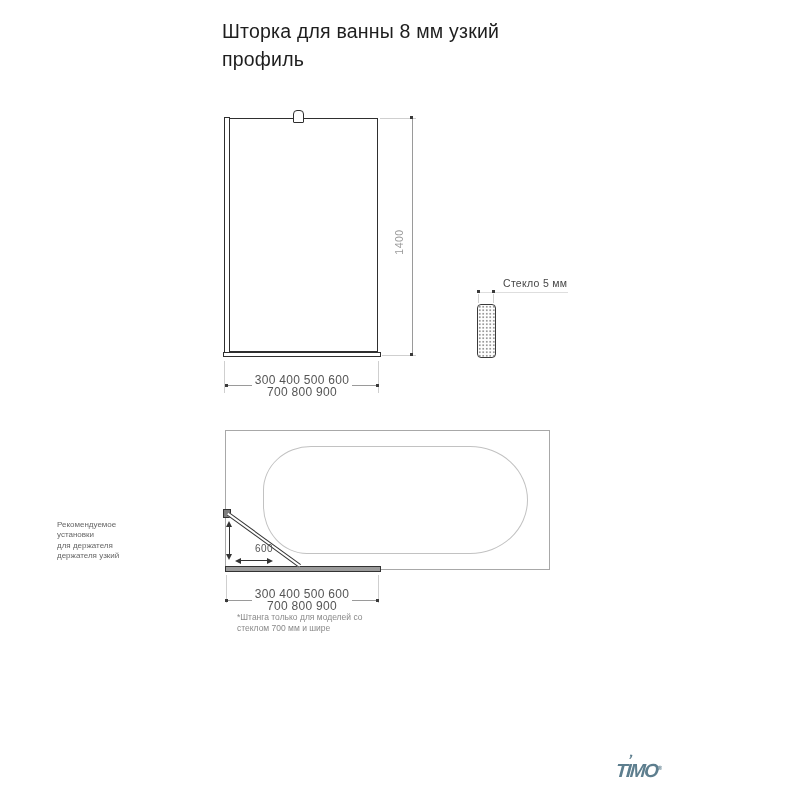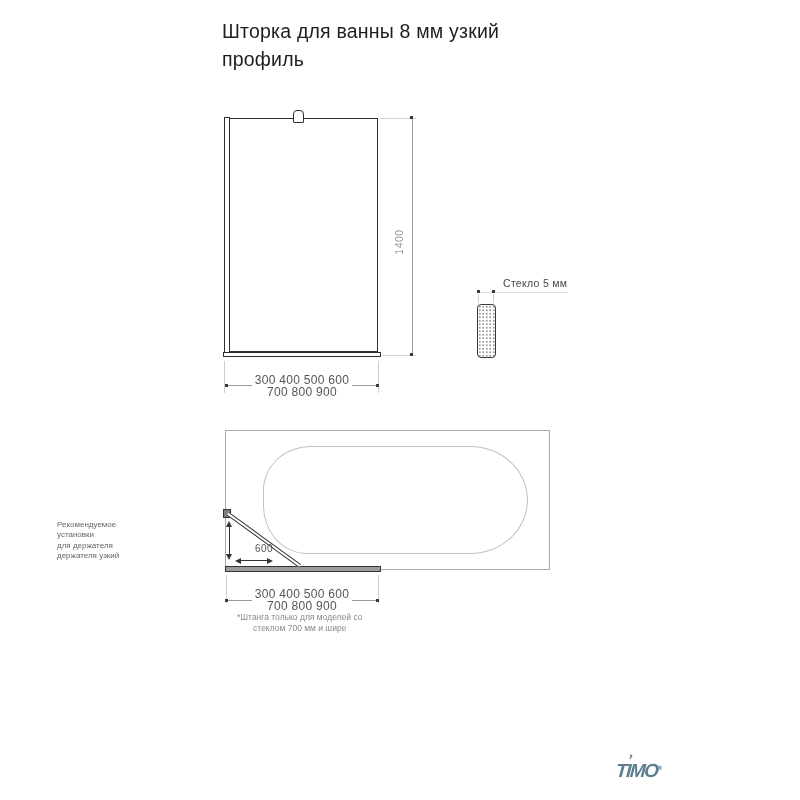--- a/index.html
+++ b/index.html
@@ -51,21 +51,21 @@
        border-top:1.4px solid #333;border-bottom:1.4px solid #333;box-sizing:border-box;
        transform-origin:0 0;transform:rotate(36deg);}
   .tri{position:absolute;width:0;height:0;}
   .tri-up{border-left:3px solid transparent;border-right:3px solid transparent;border-bottom:6px solid #333;}
   .tri-down{border-left:3px solid transparent;border-right:3px solid transparent;border-top:6px solid #333;}
   .tri-left{border-top:3px solid transparent;border-bottom:3px solid transparent;border-right:6px solid #333;}
   .tri-right{border-top:3px solid transparent;border-bottom:3px solid transparent;border-left:6px solid #333;}
   .lbl-600{position:absolute;left:233px;top:543px;font-size:10px;color:#555;letter-spacing:.5px;margin-left:22px;}
   .holder-note{position:absolute;left:57px;top:520px;width:160px;text-align:left;
                font-size:8px;line-height:10.3px;color:#666;}
-  .footnote{position:absolute;left:237px;top:612px;font-size:8.5px;line-height:10.5px;color:#8a8a8a;text-align:center;}
+  .footnote{position:absolute;left:237px;top:612px;font-size:8.5px;line-height:10.5px;color:#8a8a8a;}
   
   .logo{position:absolute;left:616px;top:760px;font-size:19px;font-weight:800;font-style:italic;
         color:#5d7e8e;letter-spacing:-1.5px;transform:skewX(-4deg);}
   .lg-i{position:relative;display:inline-block;}
   .lg-accent{position:absolute;left:1px;top:-9px;font-size:15px;font-style:normal;
              transform:rotate(14deg);letter-spacing:0;}
   .lg-reg{font-size:6px;vertical-align:super;letter-spacing:0;font-style:normal;}
 </style>
 </head>
 <body>

